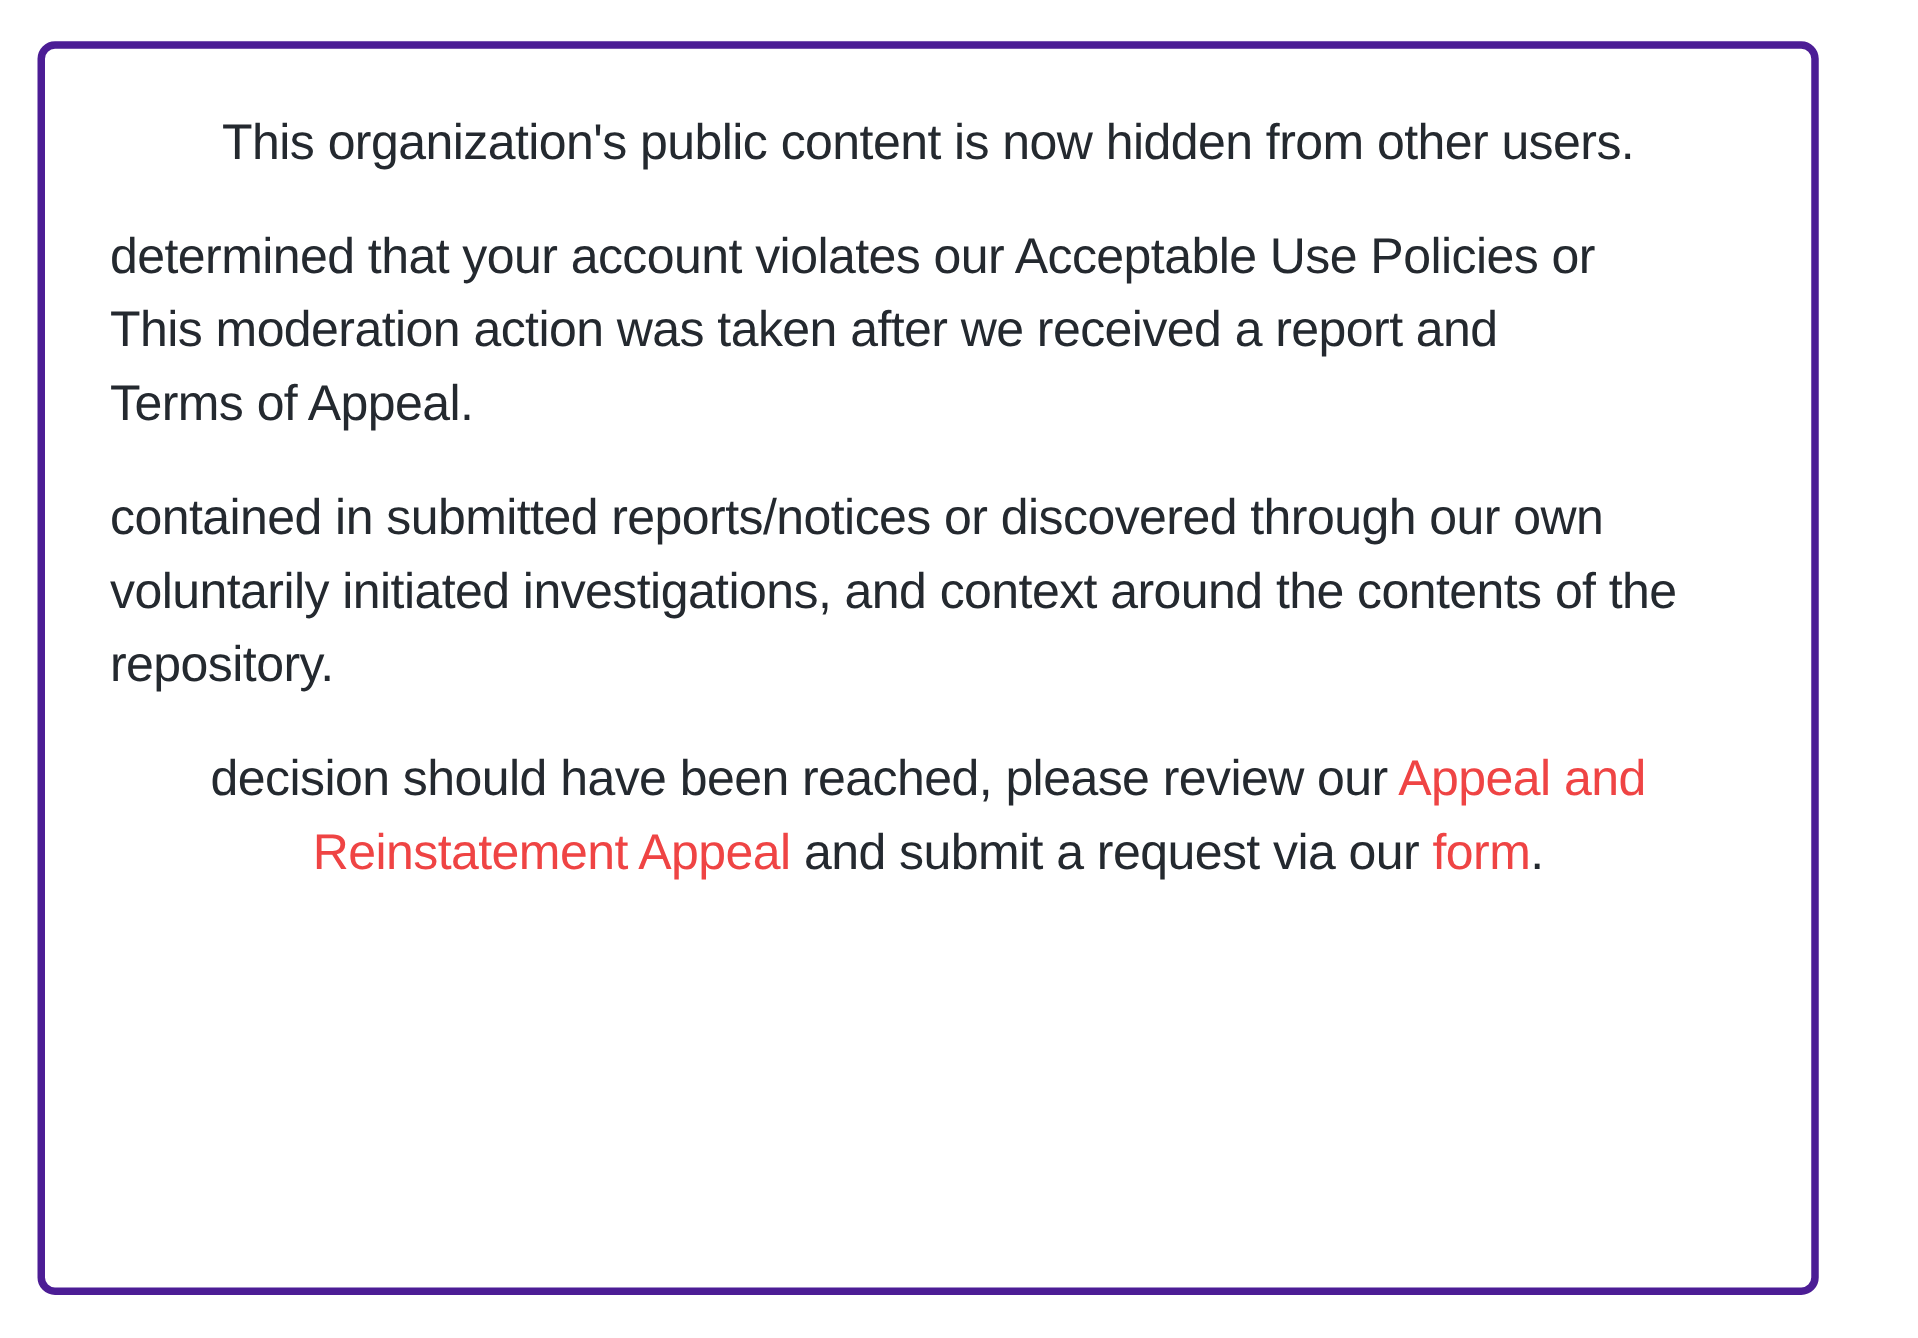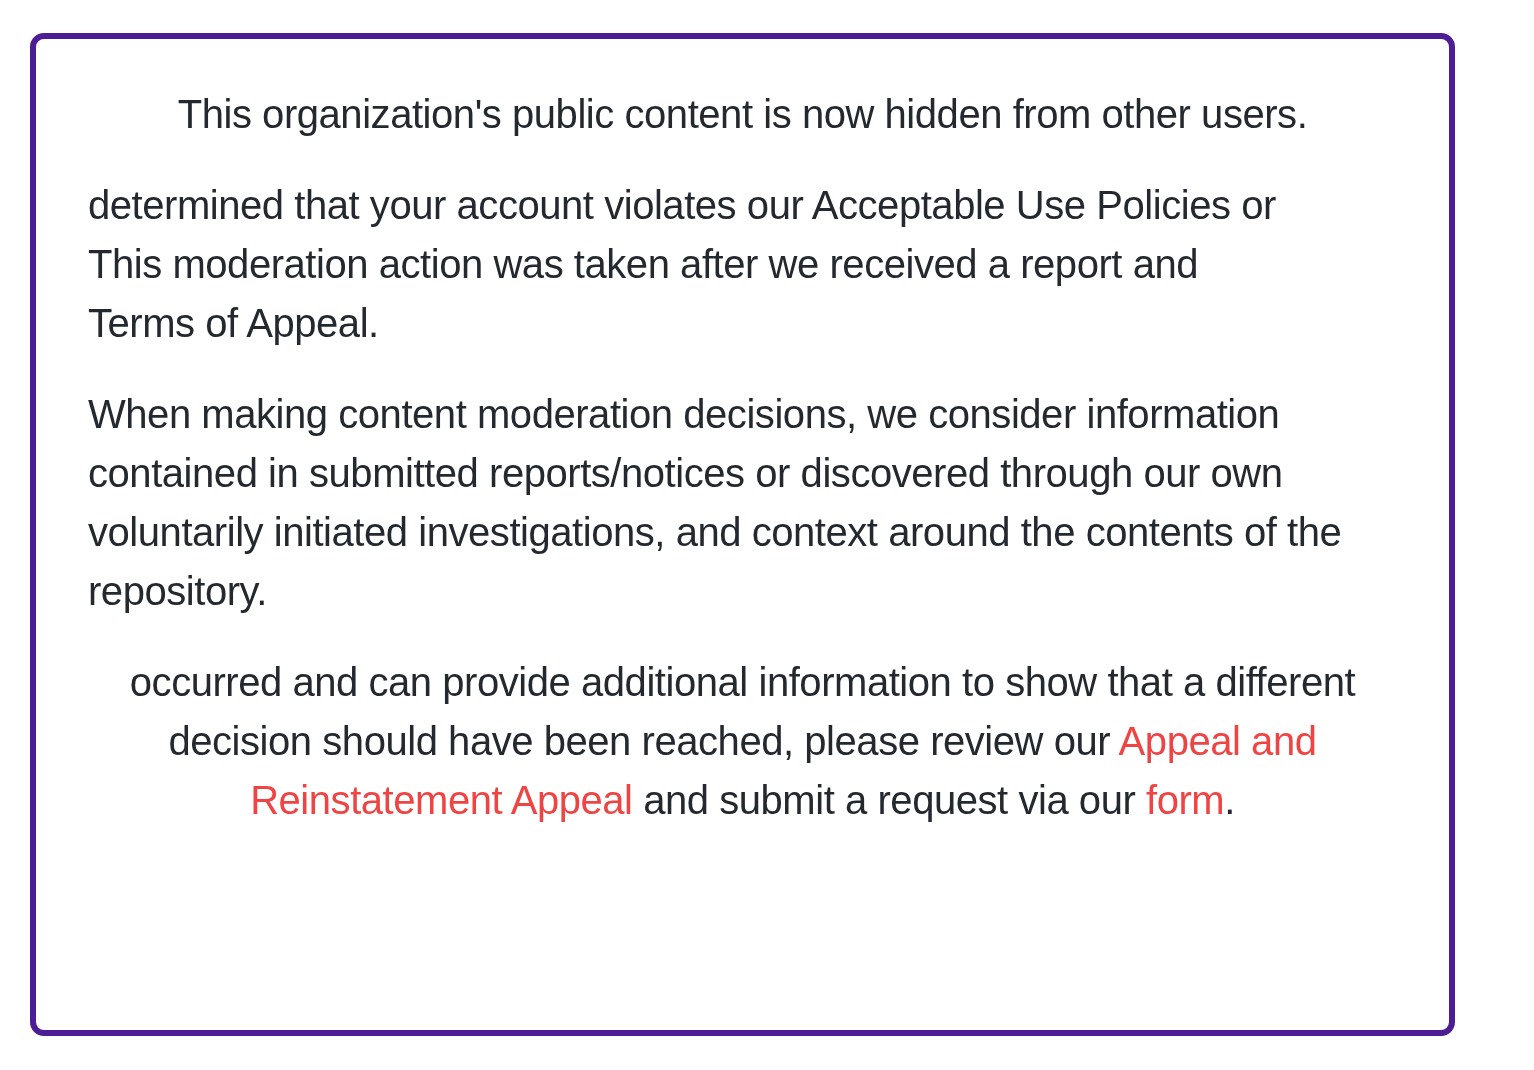--- a/index.html
+++ b/index.html
@@ -55,25 +55,23 @@
     <span class="line">This organization's public content is now hidden from other users.</span>
   </p>
 
   <p class="para left">
     <span class="line">determined that your account violates our Acceptable Use Policies or</span>
     <span class="line">This moderation action was taken after we received a report and</span>
     <span class="line">Terms of Appeal.</span>
   </p>
 
   <p class="para left">
-    <span class="line">When making content moderation decisions, we consider information</span>
     <span class="line">contained in submitted reports/notices or discovered through our own</span>
     <span class="line">voluntarily initiated investigations, and context around the contents of the</span>
     <span class="line">repository.</span>
   </p>
 
   <p class="para center">
-    <span class="line">occurred and can provide additional information to show that a different</span>
     <span class="line"><span>decision should have been reached, please review our </span><a class="link">Appeal and</a></span>
     <span class="line"><a class="link">Reinstatement Appeal</a><span> and submit a request via our </span><a class="link">form</a><span>.</span></span>
   </p>
 
 </div>
 
 </body></html>

